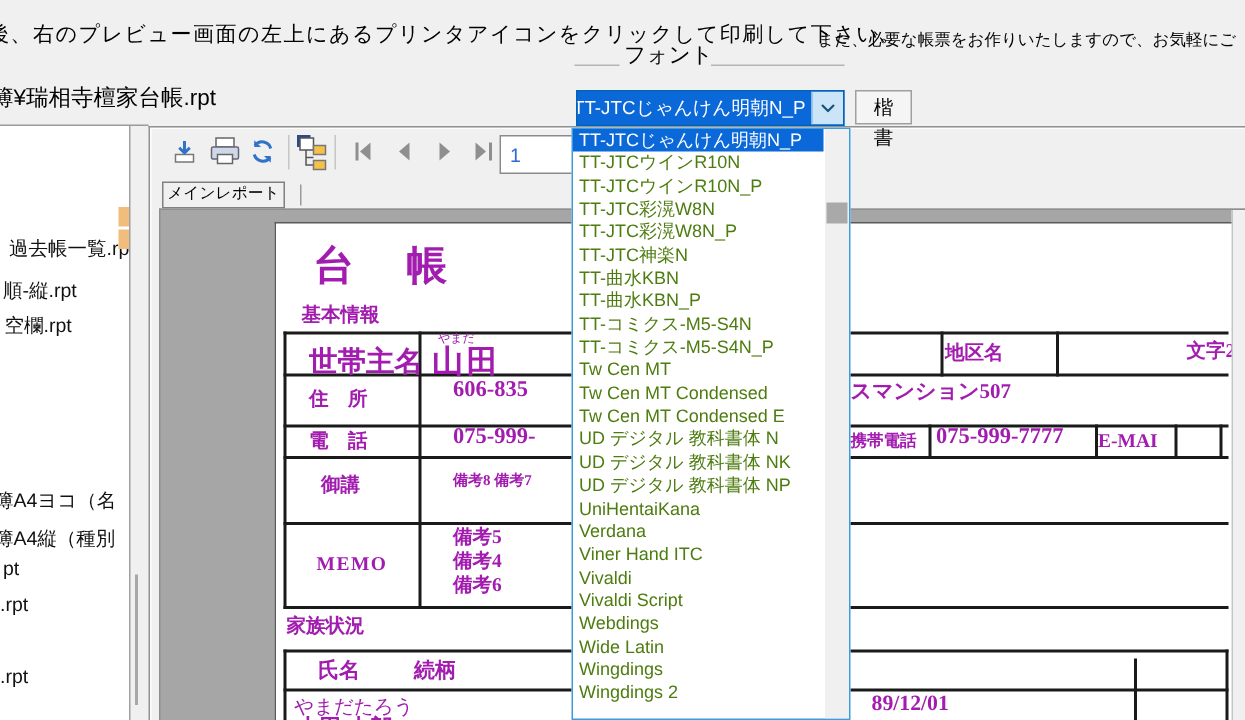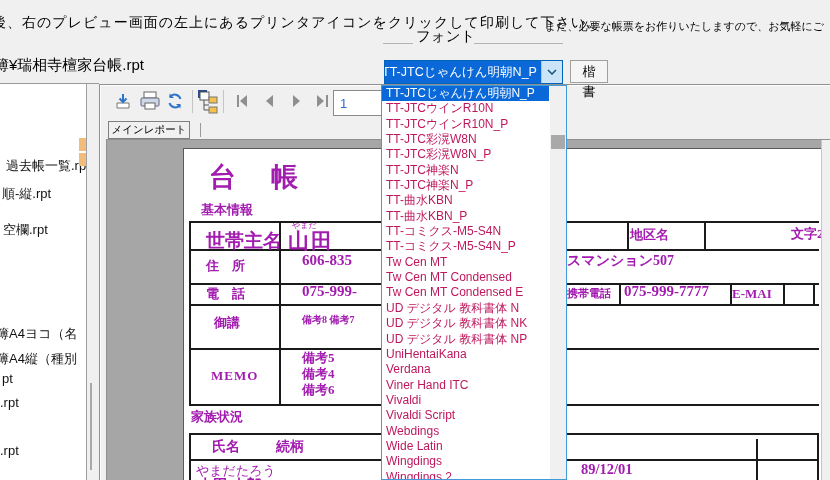--- a/index.html
+++ b/index.html
@@ -19,21 +19,21 @@
          border:1px solid #0263b8;background:#0a68d8;z-index:55;overflow:hidden;}
   .combo-text{position:absolute;left:2px;top:3px;margin-left:-5px;color:#fff;font-size:12.5px;white-space:nowrap;}
   .combo-arrow{position:absolute;right:0;top:0;width:20px;height:22px;background:#cce4f7;
          border-left:1px solid #9fc8e8;display:flex;align-items:center;justify-content:center;}
   .kaisho{left:570px;top:60px;width:38px;height:23px;box-sizing:border-box;background:#f5f5f5;
          border:1px solid #9f9f9f;font-size:13px;line-height:20px;text-align:center;font-family:"Liberation Sans",sans-serif;}
   
   .dropdown{left:381px;top:85px;width:186px;height:395px;box-sizing:border-box;background:#fff;
          border:1px solid #3f9bdc;z-index:60;overflow:hidden;}
   .dd-item{height:15.35px;line-height:15.3px;font-size:12px;padding-left:4px;white-space:nowrap;
-         overflow:hidden;width:163px;color:#be185d;}
+         overflow:hidden;width:163px;color:#4d7c0f;}
   .dd-item.sel{background:#0a68d8;color:#fff;}
   .dd-scroll{position:absolute;right:0;top:0;bottom:0;width:16px;background:#f0f0f0;}
   .dd-thumb{position:absolute;left:1px;top:49px;width:14px;height:14px;background:#a9a9a9;}
   
   .filepanel{left:0;top:84px;width:86px;height:396px;background:#fff;overflow:hidden;z-index:2;}
   .fli{position:absolute;font-size:13px;white-space:nowrap;color:#111;}
   .paneledge{left:86px;top:84px;width:1px;height:396px;background:#a0a0a0;}
   .tanfrag{position:absolute;left:79px;width:7px;height:13px;background:#f0bd7c;}
   .sliver{left:90px;top:383px;width:2px;height:87px;background:#a8a8a8;z-index:3;}
   .hairline{left:0;top:83px;width:99px;height:1px;background:#9a9a9a;}
@@ -70,21 +70,21 @@
 
   <div class="abs gbline" style="left:383px;top:43px;width:30px;"></div>
   <div class="abs gbline" style="left:474px;top:43px;width:89px;"></div>
   <div class="abs gbcap">フォント</div>
 
   <div class="abs hairline"></div>
 
   <div class="abs filepanel">
     <div class="fli" style="left:6px;top:73px;">過去帳一覧.rpt</div>
     <div class="fli" style="left:2px;top:101px;">順-縦.rpt</div>
-    <div class="fli" style="left:3px;top:124px;margin-top:13px;">空欄.rpt</div>
+    <div class="fli" style="left:3px;top:124px;">空欄.rpt</div>
     <div class="fli" style="left:-4px;top:241px;">簿A4ヨコ（名</div>
     <div class="fli" style="left:-4px;top:266px;">簿A4縦（種別</div>
     <div class="fli" style="left:2px;top:287px;">pt</div>
     <div class="fli" style="left:0;top:311px;">.rpt</div>
     <div class="fli" style="left:0;top:359px;">.rpt</div>
     <div class="tanfrag" style="top:54px;"></div>
     <div class="tanfrag" style="top:69px;"></div>
   </div>
   <div class="abs paneledge"></div>
   <div class="abs sliver"></div>
@@ -222,21 +222,20 @@
   </div>
   <button class="abs kaisho">楷書</button>
 
   <div class="abs dropdown">
     <div class="dd-item sel">TT-JTCじゃんけん明朝N_P</div>
     <div class="dd-item">TT-JTCウインR10N</div>
     <div class="dd-item">TT-JTCウインR10N_P</div>
     <div class="dd-item">TT-JTC彩滉W8N</div>
     <div class="dd-item">TT-JTC彩滉W8N_P</div>
     <div class="dd-item">TT-JTC神楽N</div>
-    <div class="dd-item">TT-JTC神楽N_P</div>
     <div class="dd-item">TT-曲水KBN</div>
     <div class="dd-item">TT-曲水KBN_P</div>
     <div class="dd-item">TT-コミクス-M5-S4N</div>
     <div class="dd-item">TT-コミクス-M5-S4N_P</div>
     <div class="dd-item">Tw Cen MT</div>
     <div class="dd-item">Tw Cen MT Condensed</div>
     <div class="dd-item">Tw Cen MT Condensed E</div>
     <div class="dd-item">UD デジタル 教科書体 N</div>
     <div class="dd-item">UD デジタル 教科書体 NK</div>
     <div class="dd-item">UD デジタル 教科書体 NP</div>

